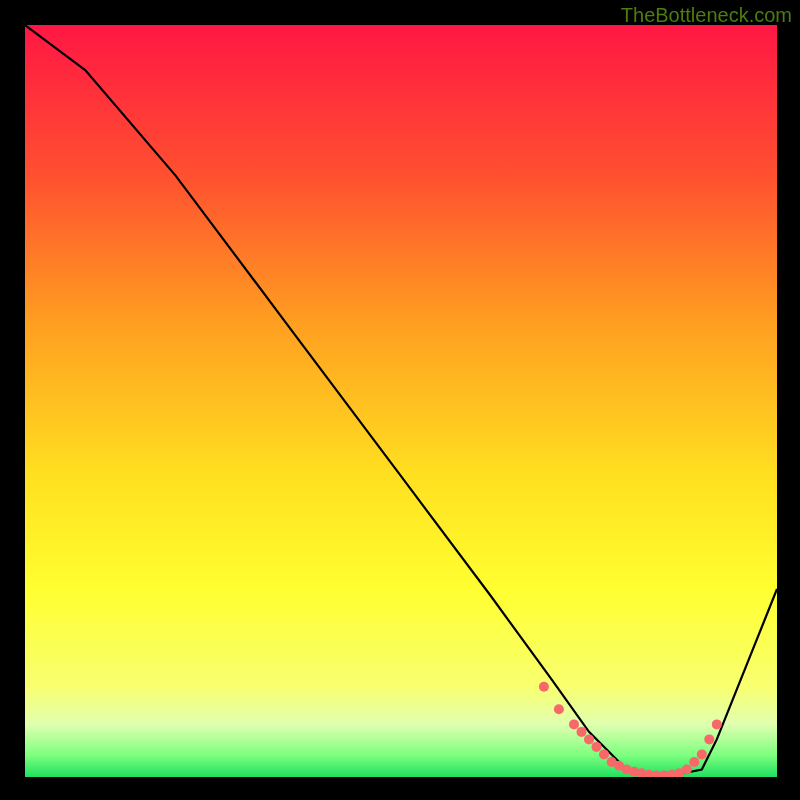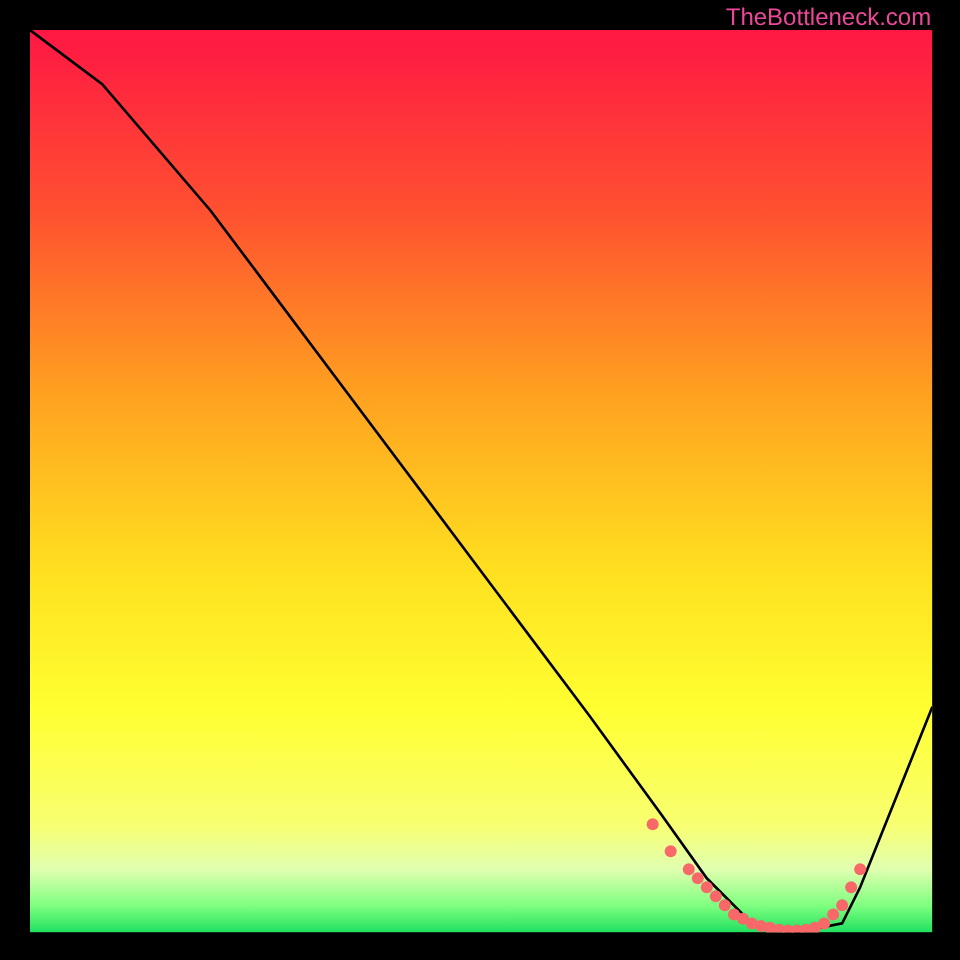--- a/index.html
+++ b/index.html
@@ -7,22 +7,22 @@
     width: 800px;
     height: 800px;
     background: #000;
     position: relative;
     font-family: Arial, sans-serif;
     overflow: hidden;
   }
   .watermark {
     position: absolute;
     top: 4px;
-    right: 24px;
-    color: #ec4899;
+    right: 8px;
+    color: #4d7c0f;
     font-size: 20px;
     font-weight: 500;
     z-index: 10;
     margin-left: 28px;
   }
   .plot-area {
     position: absolute;
     left: 25px;
     top: 25px;
     width: 752px;

